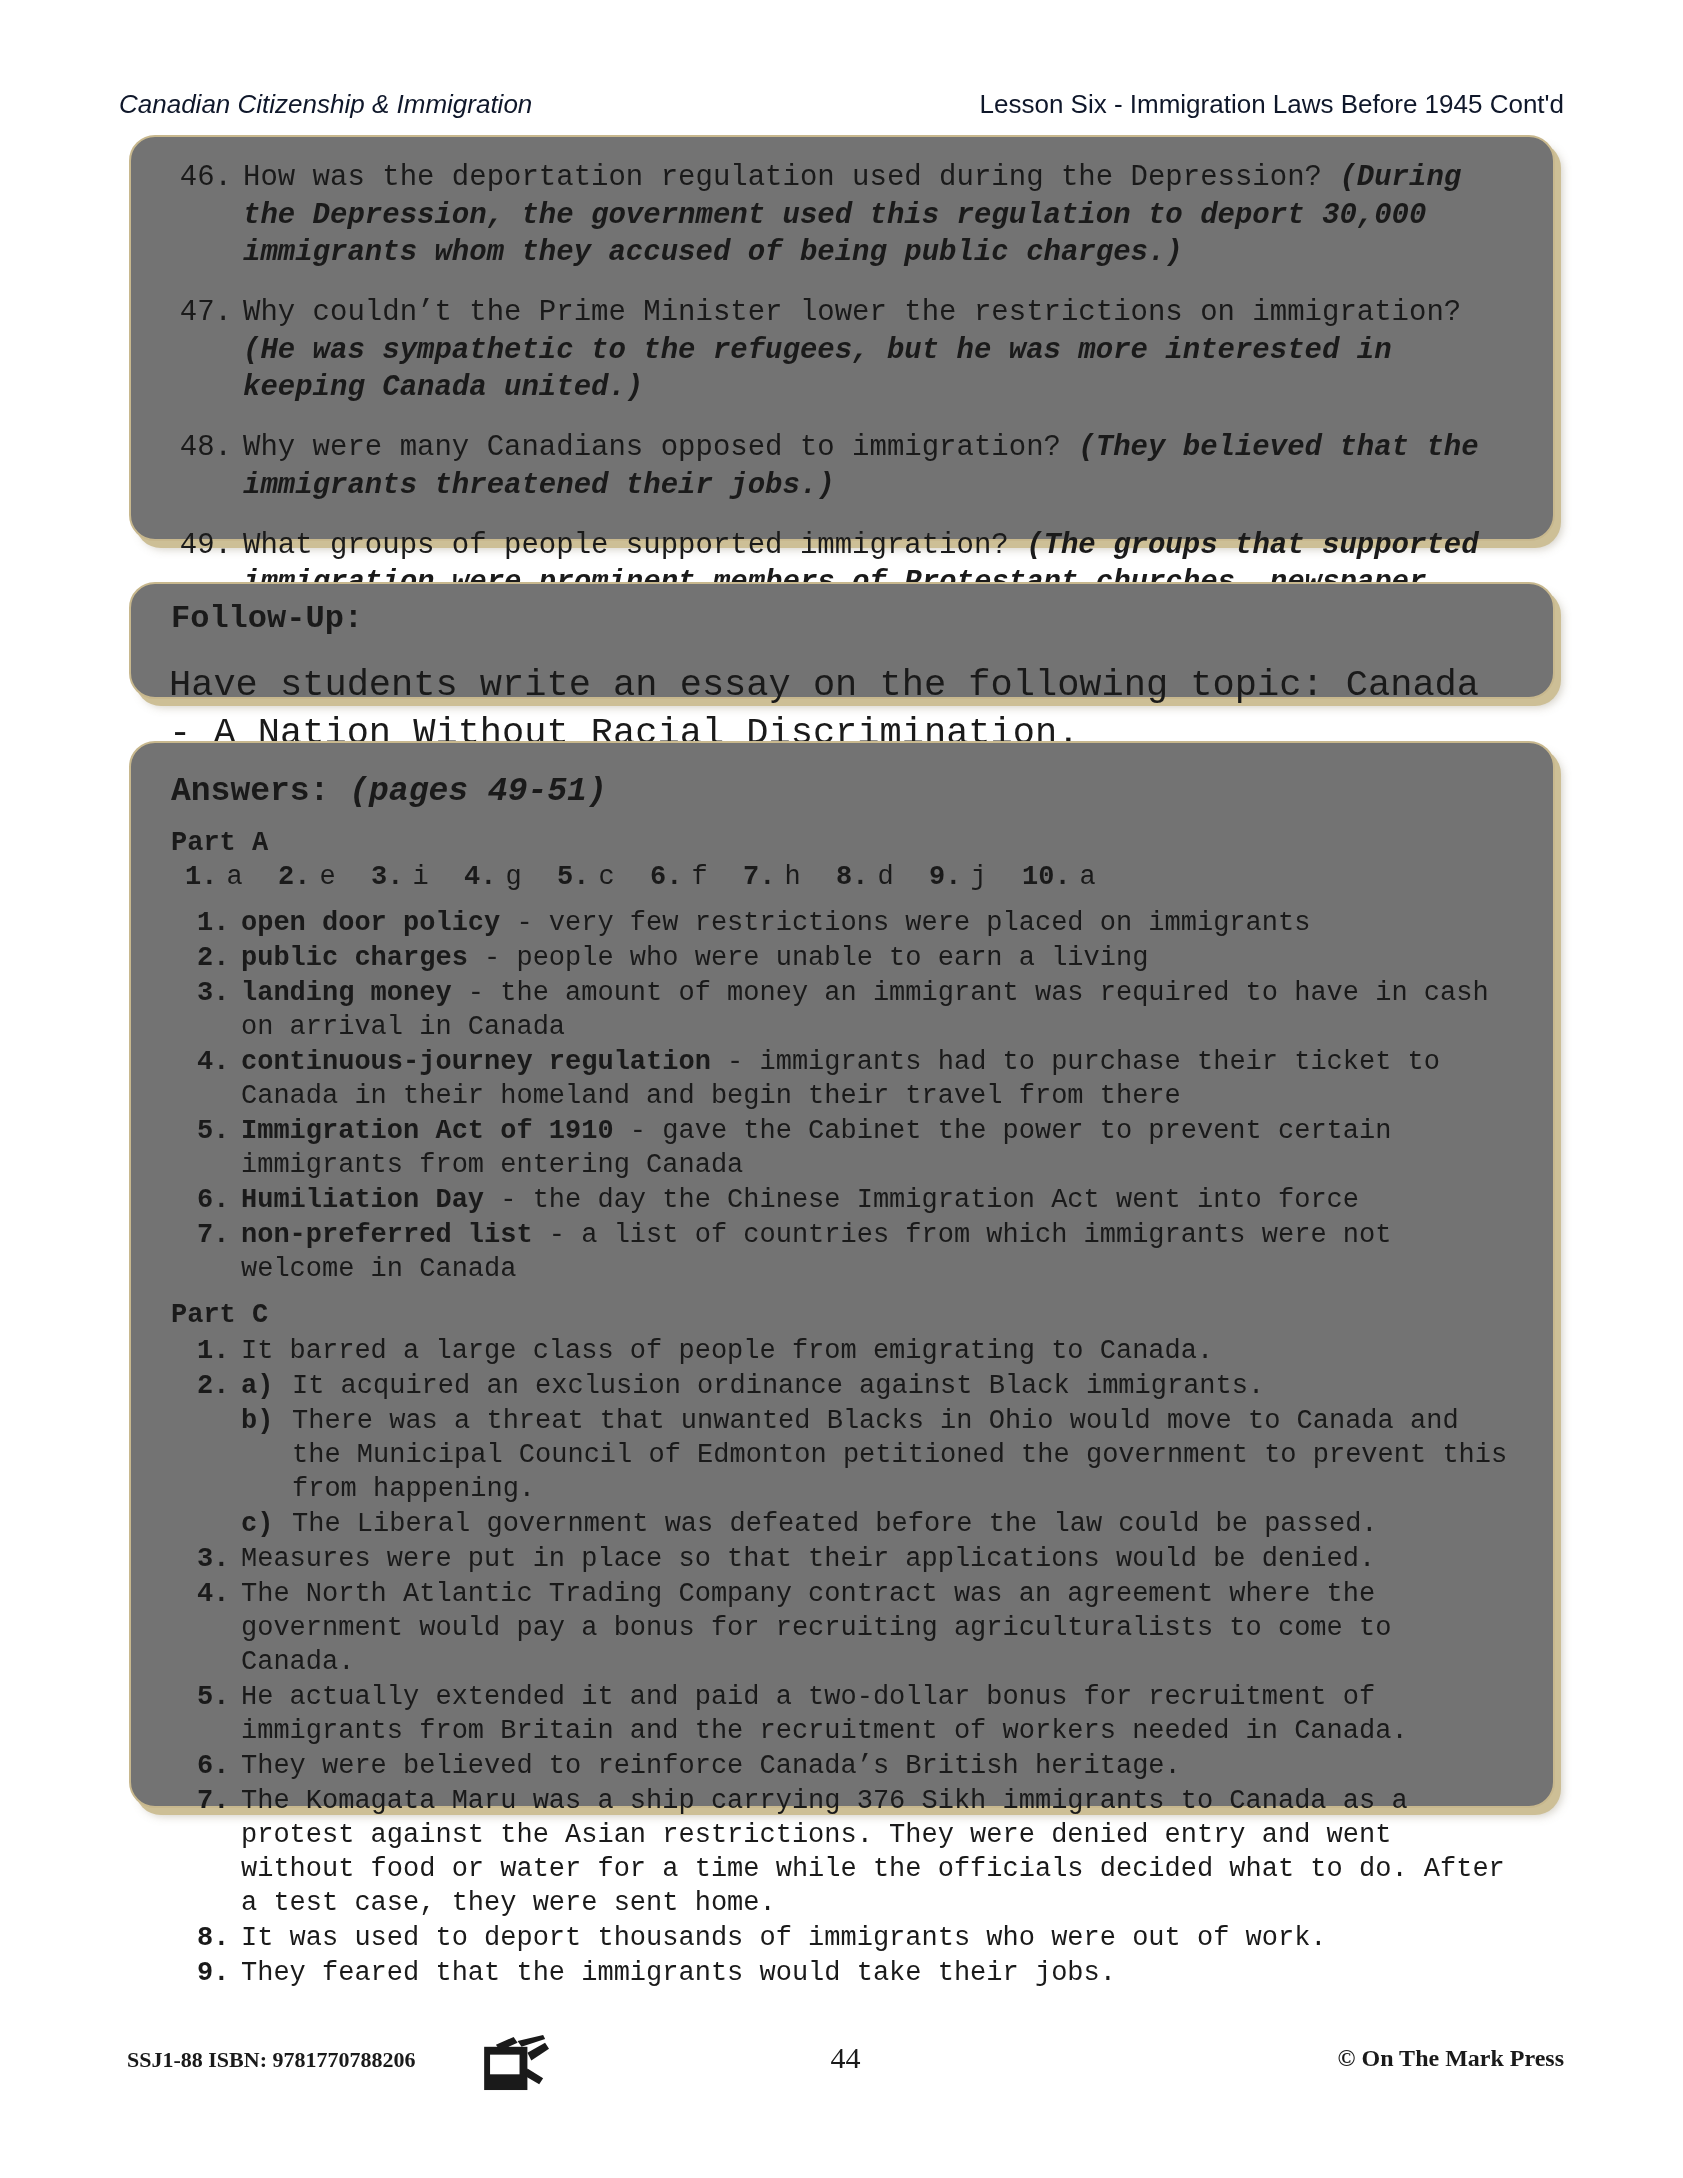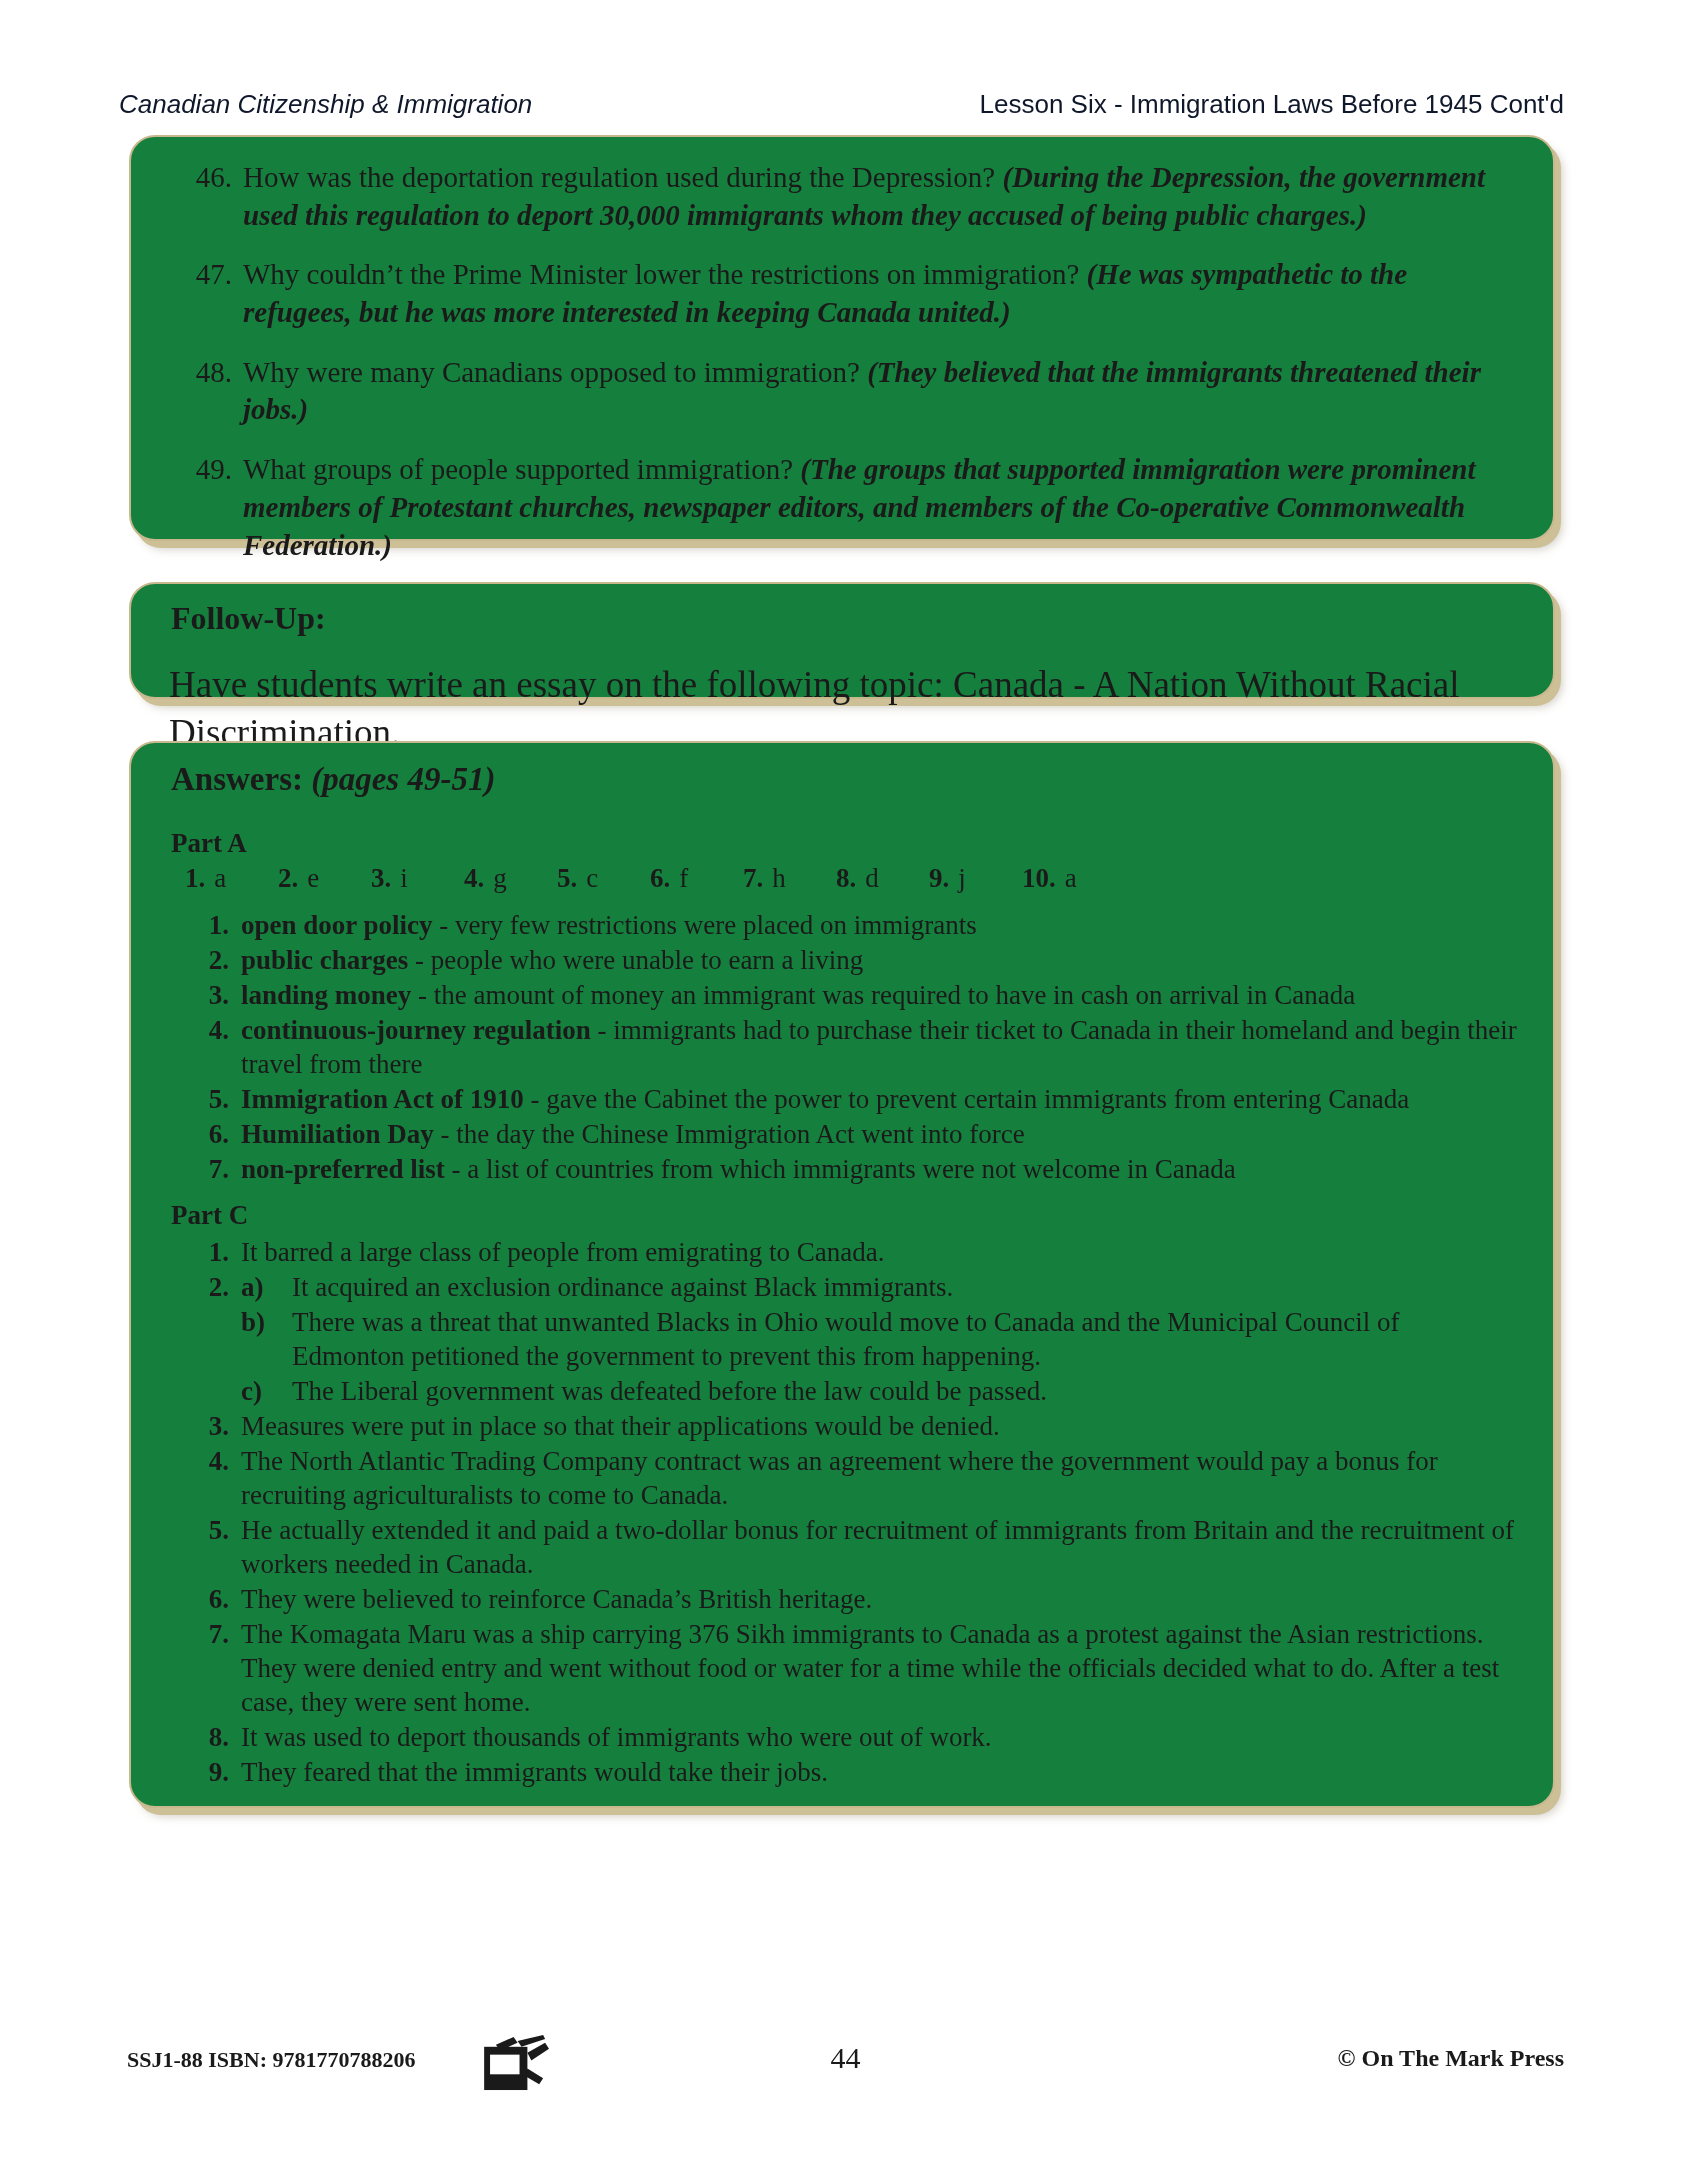--- a/index.html
+++ b/index.html
@@ -38,24 +38,25 @@
     position: absolute;
     right: 0;
     top: 0;
     white-space: nowrap;
   }
 
   
   .panel {
     position: absolute;
     box-sizing: border-box;
-    background: #15803d;
+    background: #737373;
     border: 2px solid #c8b88e;
     border-radius: 26px;
     box-shadow: 6px 7px 0 0 #cdbf96, 9px 10px 10px -2px rgba(120,110,80,0.35);
+    font-family: Liberation Mono, monospace;
   }
 
   .panel-questions { left: 129px; top: 135px; width: 1426px; height: 406px; }
   .panel-followup  { left: 129px; top: 582px; width: 1426px; height: 117px; }
   .panel-answers   { left: 129px; top: 741px; width: 1426px; height: 1067px; }
 
   
   .qlist {
     position: absolute;
     left: 38px;
@@ -97,21 +98,21 @@
     top: 77px;
     right: 40px;
     font-size: 37px;
     line-height: 1.3;
   }
 
   
   .ans-title {
     position: absolute;
     left: 40px;
-    top: 18px;
+    top: 30px;
     font-size: 33px;
     font-weight: bold;
   }
   .ans-title .pages {
     font-style: italic;
     font-weight: bold;
   }
 
   .part-label {
     font-size: 27px;

